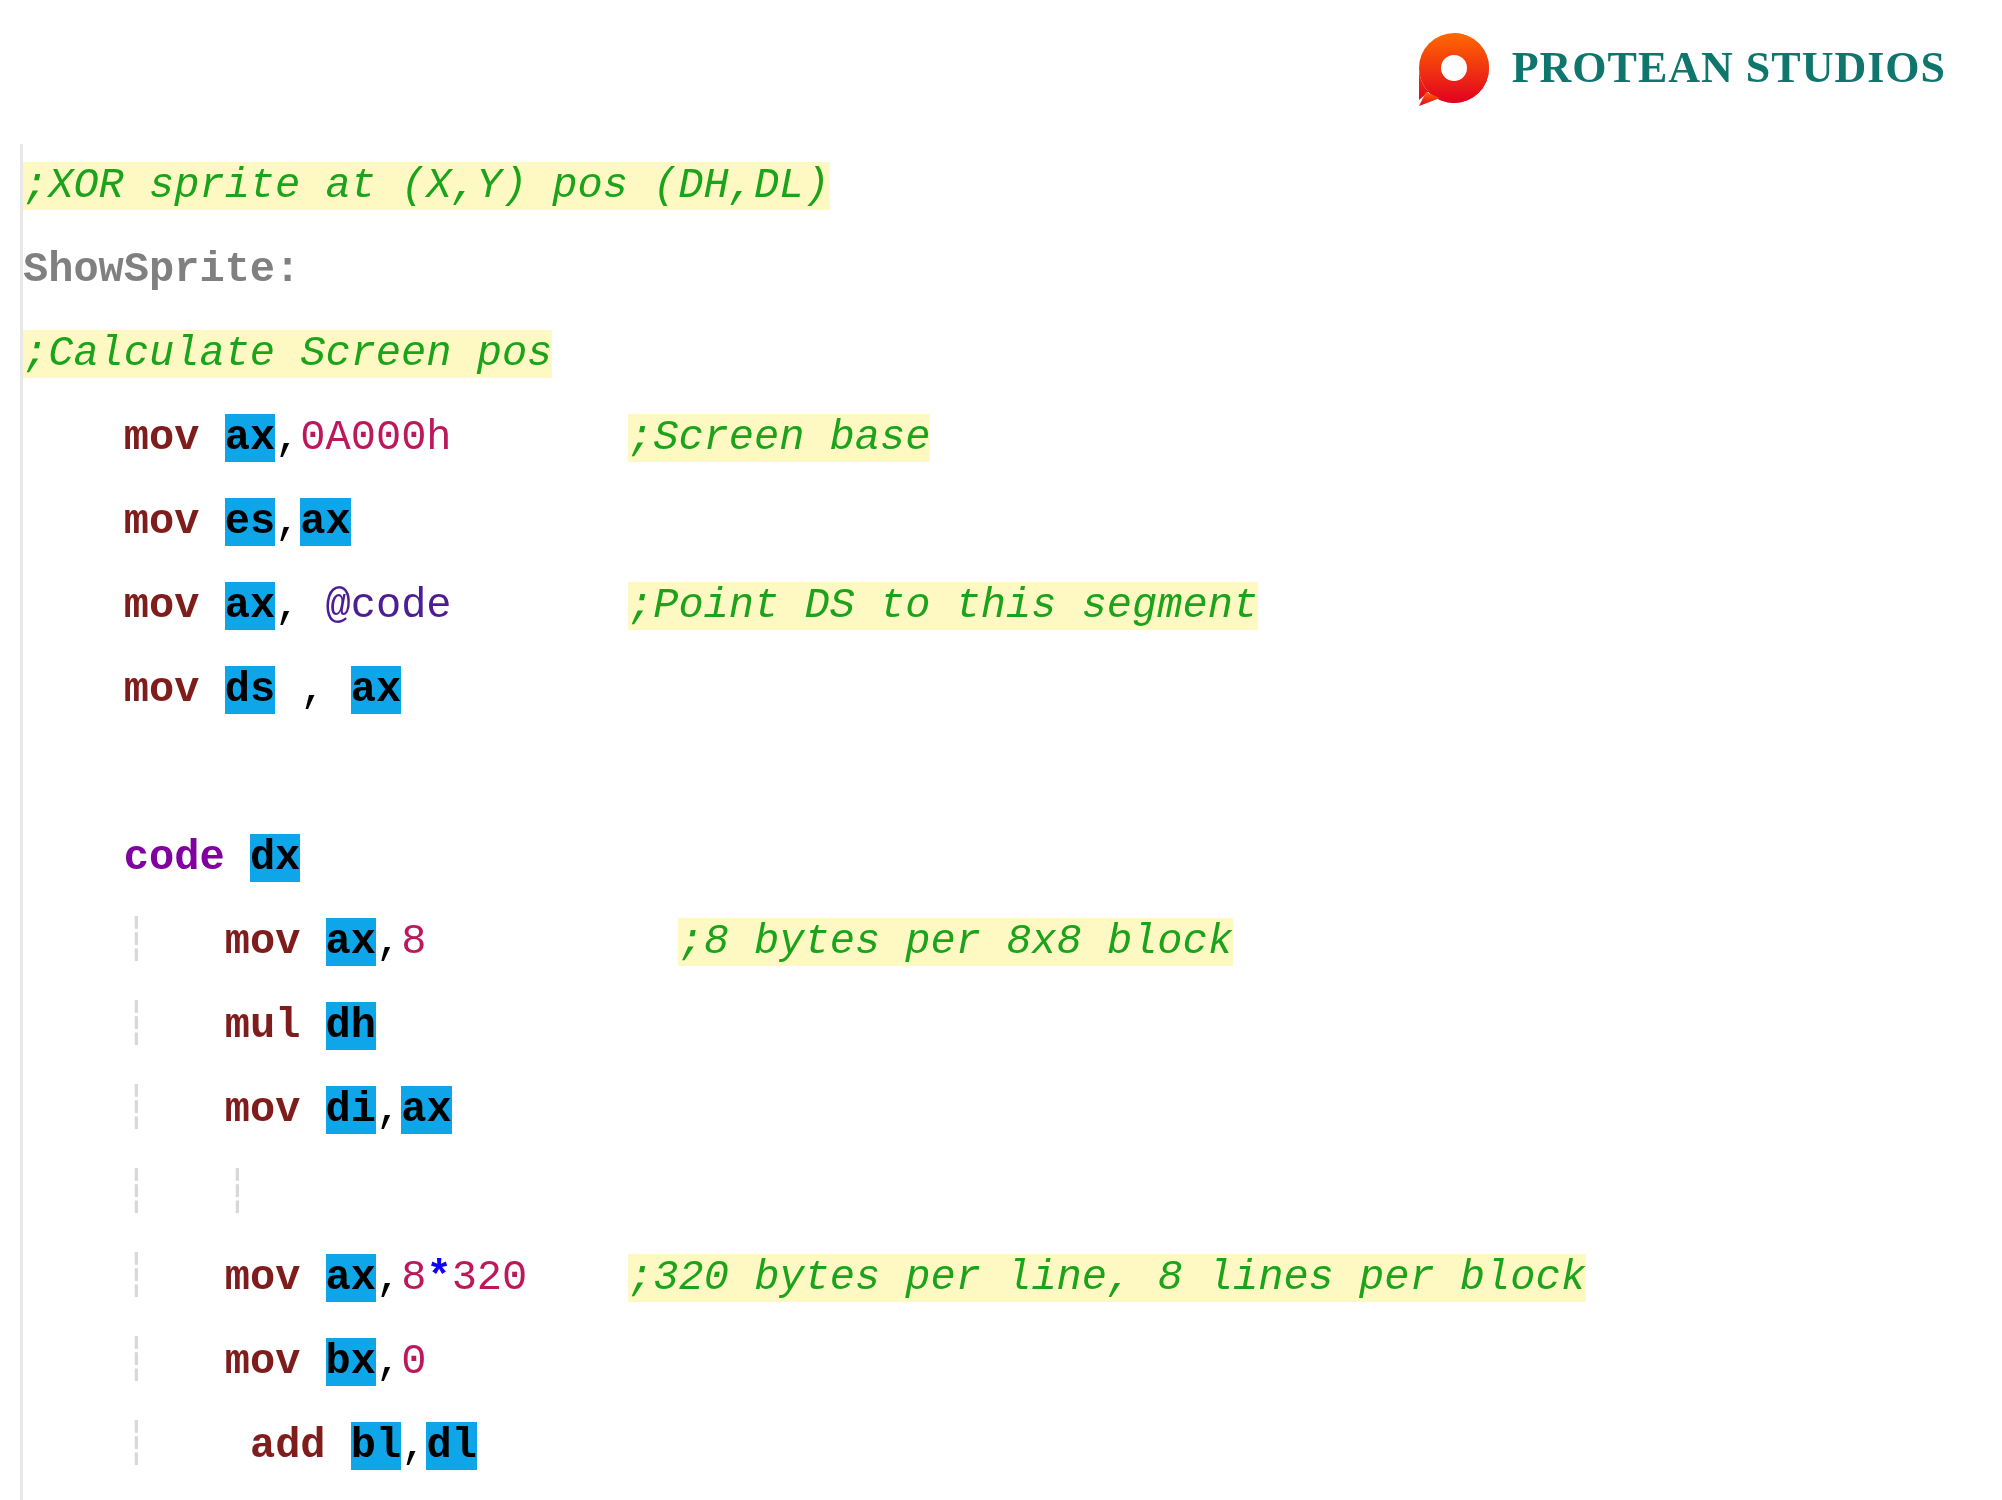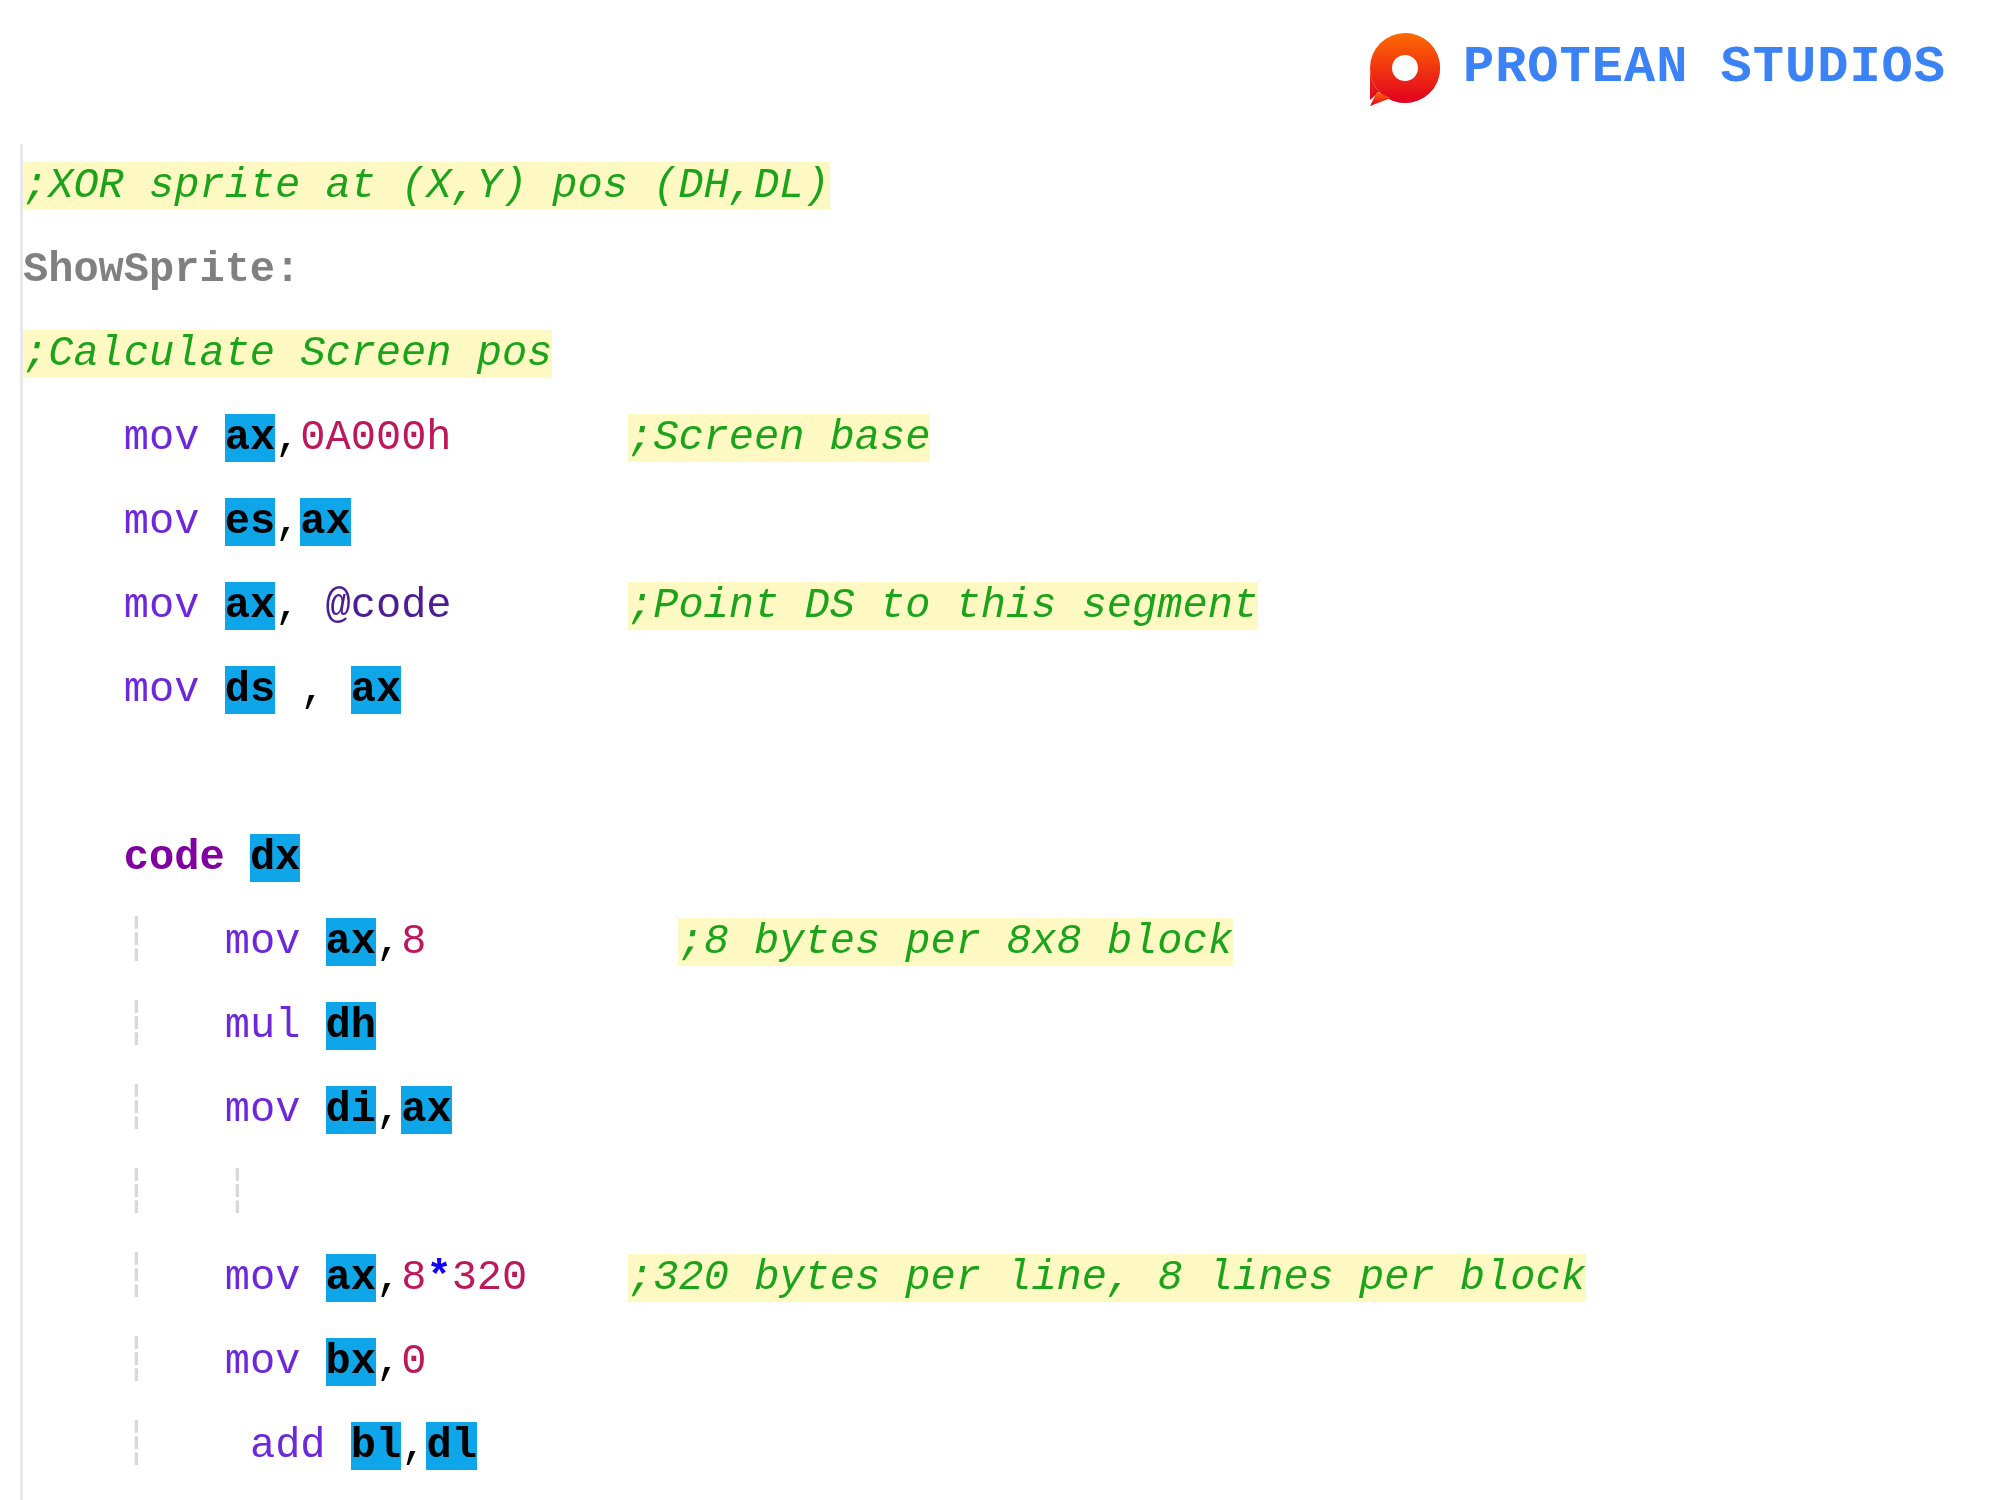--- a/index.html
+++ b/index.html
@@ -1,24 +1,24 @@
 <!DOCTYPE html>
 <html><head>
 <meta charset="utf-8">
 <style>
   html,body{margin:0;padding:0;background:#ffffff;width:2002px;height:1500px;overflow:hidden}
   body{position:relative;font-family:Consolas,'Courier New',monospace;font-size:42px;line-height:1.0}
   .logo{position:absolute;top:28px;right:56px;display:flex;align-items:center;gap:18px}
-  .logo-text{font-family:Liberation Mono, monospace;font-weight:900;font-size:52px;letter-spacing:1px;color:#3b82f6}
+  .logo-text{font-family:Liberation Serif, serif;font-weight:900;font-size:44px;letter-spacing:1px;color:#0f766e}
   .logo-icon svg{display:block}
   pre.code{position:absolute;top:144px;left:20px;margin:0;padding:0;font-family:Consolas,'Courier New',monospace;font-size:42px;line-height:84px;white-space:pre;border-left:3px solid #e8e8e8}
   .cm{color:#1ba31b;font-style:italic}           
   .cmbg{background:#fef9c3}                       
   .lb{color:#808080;font-style:normal;font-weight:bold}  
-  .mn{color:#6d28d9;font-weight:normal}             
+  .mn{color:#7f1d1d;font-weight:bold}             
   .pp{color:#8000a0;font-weight:bold}             
   .rg{color:#000;font-weight:bold;background:#0ea5e9}  
   .nm{color:#be185d}                               
   .id{color:#4c1d95}                               
   .op{color:#1000ff;font-weight:bold}              
   .pl{color:#000}                                  
   .guide{color:#d8d8d8;font-weight:normal}         
 </style>
 </head>
 <body>

